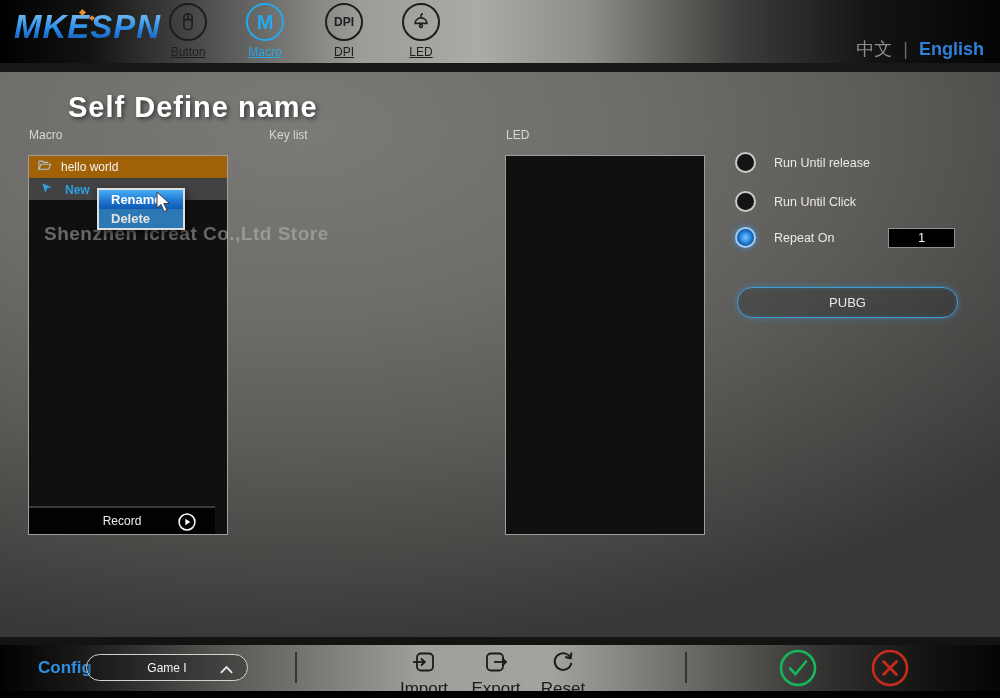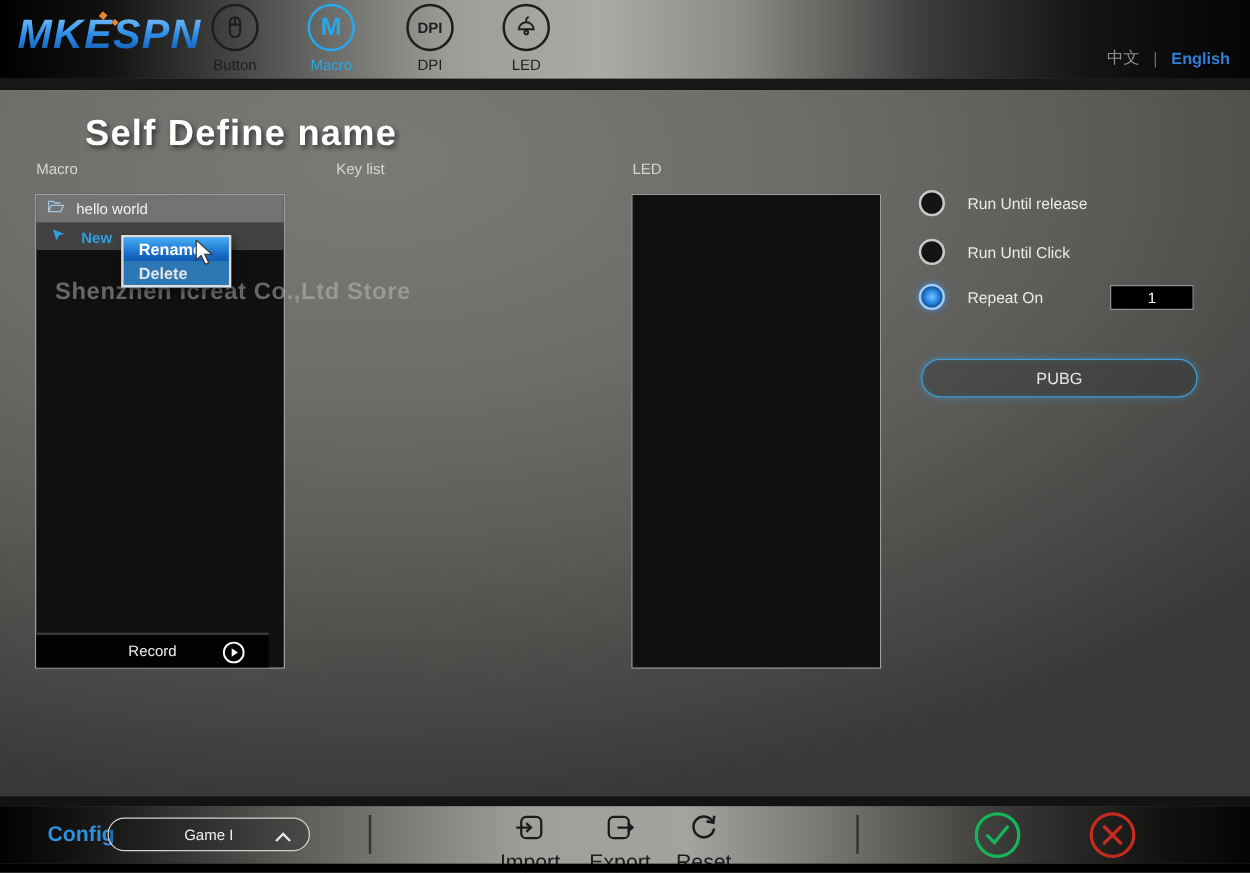--- a/index.html
+++ b/index.html
@@ -24,23 +24,23 @@
   .logo-dot.d1 { left:66px; top:2px; }
   .logo-dot.d2 { left:76px; top:8px; width:4px; height:4px; }
   .nav-item { position:absolute; top:3px; width:70px; text-align:center; cursor:pointer; color:#1e1e1e; }
   .nav-item.active { color:#27a8ea; }
   .nav-circle {
     width:38px; height:38px; border-radius:50%; border:2px solid currentColor;
     margin:0 auto; display:flex; align-items:center; justify-content:center;
   }
   .nav-circle .m-letter { font-size:20px; font-weight:bold; }
   .nav-circle .dpi-letter { font-size:12px; font-weight:bold; letter-spacing:0; }
-  .nav-label { margin-top:4px; font-size:12px; }
+  .nav-label { margin-top:4px; font-size:12px;text-decoration:underline; }
   .nav-button { left:153px; } .nav-macro { left:230px; } .nav-dpi { left:309px; } .nav-led { left:386px; }
-  .lang { position:absolute; right:16px; top:37px; font-size:13px; display:flex; align-items:center; }
+  .lang { position:absolute; right:16px; top:37px; font-size:18px; display:flex; align-items:center; }
   .lang-zh { color:#8f8f8f; cursor:pointer; }
   .lang-sep { color:#6a6a6a; margin:0 11px; }
   .lang-en { color:#2f80d8; font-weight:bold; cursor:pointer; }
   .top-strip { position:absolute; left:0; top:63px; width:1000px; height:9px; background:#171716; }
   
   .main {
     position:absolute; left:0; top:72px; width:1000px; height:565px;
     background:radial-gradient(ellipse 950px 520px at 30% 10%, #7c7a77 0%, #6f6d6a 35%, #5d5c59 60%, #474644 85%, #393836 100%);
   }
   .page-title {
@@ -48,21 +48,21 @@
     letter-spacing:1px; text-shadow:2px 2px 4px rgba(0,0,0,.55); z-index:2;
   }
   .col-label { position:absolute; top:56px; font-size:12px; color:#d8d6d3; z-index:2; }
   .label-macro { left:29px; } .label-keylist { left:269px; } .label-led { left:506px; }
   .panel {
     position:absolute; top:83px; width:200px; height:380px;
     border:1px solid #9e9e9c; background:#101010; z-index:1;
   }
   .panel-macro { left:28px; } .panel-keylist { left:268px; } .panel-led { left:505px; }
   .macro-header {
-    height:23px; background:#737373; border-bottom:1px solid #3c3c3c;
+    height:23px; background:#a16207; border-bottom:1px solid #3c3c3c;
     display:flex; align-items:center; gap:9px; padding:4px 8px; color:#f2f2f2; font-size:12px; cursor:pointer;
   }
   .macro-selected {
     height:21px; background:#424242; display:flex; align-items:center; gap:11px;
     padding:0 11px; color:#2f9fe0; font-size:12px; font-weight:bold; cursor:pointer;
   }
   .panel-bar {
     position:absolute; left:0; right:12px; bottom:0; height:28px; background:#020202;
     border-top:2px solid #3a3a3a; display:flex; align-items:center; justify-content:center;
     color:#efefef; font-size:12px; cursor:pointer;

